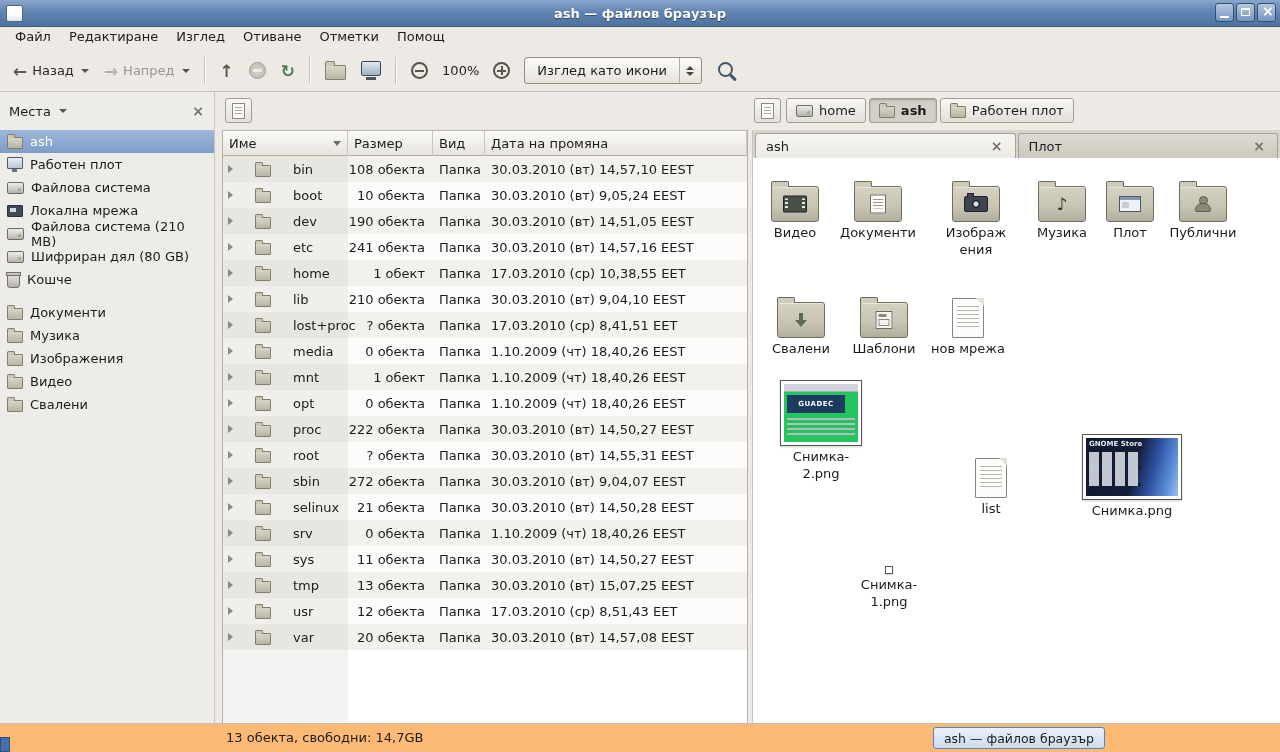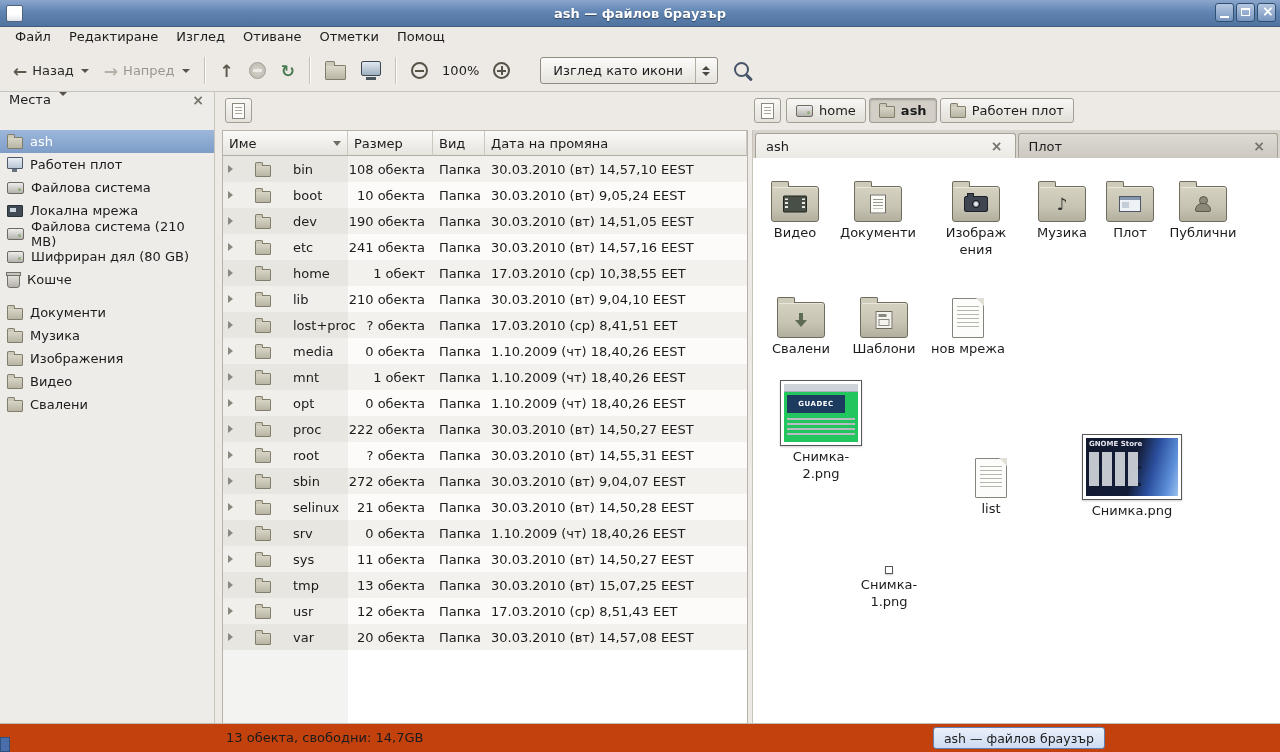--- a/index.html
+++ b/index.html
@@ -46,33 +46,33 @@
   .tb-folder::before{content:"";position:absolute;top:-5px;left:-1px;width:8px;height:4px;background:#cdc9b9;
     border:1px solid #827e6c;border-bottom:none;border-radius:2px 2px 0 0}
   .computer-icon{width:18px;height:13px;border:1px solid #3c4753;border-radius:2px;
     background:linear-gradient(#e0e8f0,#9fb0c0);position:relative;margin-bottom:4px}
   .computer-icon::after{content:"";position:absolute;left:4px;bottom:-5px;width:10px;height:3px;background:#4a5560}
   .zoom-icon{width:13px;height:13px;border:2px solid #565448;border-radius:50%;position:relative;box-sizing:content-box}
   .zoom-icon::before{content:"";position:absolute;left:2px;top:5.5px;width:9px;height:2px;background:#565448}
   .zoom-icon.plus::after{content:"";position:absolute;left:5.5px;top:2px;width:2px;height:9px;background:#565448}
   .zoom-level{padding:0 6px}
   .combo{height:27px;box-sizing:border-box;display:flex;align-items:center;border:1px solid #918c82;
-    border-radius:3px;background:linear-gradient(#fcfbfa,#e6e3dc);margin-left:22px}
+    border-radius:3px;background:linear-gradient(#fcfbfa,#e6e3dc);margin-left:6px}
   .combo-label{padding:0 12px;min-width:125px}
   .combo-div{width:1px;align-self:stretch;background:#b0aca2}
   .combo-arrows{width:17px;display:flex;flex-direction:column;align-items:center;gap:2px;padding:0 2px}
   .tri-up{width:0;height:0;border-left:4px solid transparent;border-right:4px solid transparent;border-bottom:4px solid #4a483f}
   .tri-down{width:0;height:0;border-left:4px solid transparent;border-right:4px solid transparent;border-top:4px solid #4a483f}
   .search-icon{width:11px;height:11px;border:2px solid #46546a;border-radius:50%;position:relative;margin:0 6px 3px 8px}
   .search-icon::after{content:"";position:absolute;width:8px;height:3px;background:#46546a;border-radius:1px;
     transform:rotate(45deg);right:-6px;bottom:-4px}
   
   #sidebar{position:absolute;left:0;top:92px;width:215px;bottom:29px;background:#eeece8;
     border-right:1px solid #c8c4bb;box-sizing:border-box}
-  .side-header{height:38px;display:flex;align-items:flex-start;gap:8px;padding:0 10px 0 9px}
+  .side-header{height:38px;display:flex;align-items:center;gap:8px;padding:0 10px 0 9px}
   .hdr-arrow{width:0;height:0;border-left:4px solid transparent;border-right:4px solid transparent;border-top:4px solid #55534a}
   .x-icon::before{content:"×";font-weight:bold;color:#75736a;font-size:14px}
   .hdr-close{margin-left:auto}
   .side-item{height:23px;display:flex;align-items:center;gap:7px;padding-left:7px}
   .side-item.selected{background:linear-gradient(#9db7da,#7d9dc8);color:#fff}
   .side-sep{height:10px}
   .mini-folder{width:14px;height:10px;background:linear-gradient(#d9d5c6,#b9b5a5);border:1px solid #827e6c;
     border-radius:1px;position:relative;margin-top:3px;flex:0 0 auto}
   .mini-folder::before{content:"";position:absolute;top:-4px;left:-1px;width:6px;height:3px;background:#cdc9b9;
     border:1px solid #827e6c;border-bottom:none;border-radius:2px 2px 0 0}
@@ -196,21 +196,21 @@
   .as-grid{position:absolute;left:3px;top:14px;width:52px;height:34px;
     background-image:repeating-linear-gradient(to right,rgba(225,228,232,.85) 0 10px,transparent 10px 13px),
       repeating-linear-gradient(to bottom,rgba(0,0,0,0) 0 14px,#141d38 14px 17px)}
   .af-title{position:absolute;left:0;top:0;right:0;height:5px;background:#b5c6dd;border-bottom:1px solid #8fa3bd}
   .af-tb{position:absolute;left:0;top:6px;right:0;height:7px;background:#e8e5df;border-bottom:1px solid #c5c1b8}
   .af-side{position:absolute;left:0;top:14px;bottom:0;width:16px;background:#eeebe6;border-right:1px solid #d0ccc4}
   .af-lines{position:absolute;left:20px;right:3px;top:18px;height:30px;
     background-image:repeating-linear-gradient(to bottom,#c9c6bd 0 2px,transparent 2px 6px)}
   .af-sel{position:absolute;left:18px;right:2px;top:24px;height:5px;background:#86a7d2}
   
-  #bottombar{position:absolute;left:0;bottom:0;width:100%;height:29px;background:#c2410c;
+  #bottombar{position:absolute;left:0;bottom:0;width:100%;height:29px;background:#fdba74;
     border-top:1px solid #c1bdb4;box-sizing:border-box}
   #status-text{position:absolute;left:226px;top:6px}
   #task-btn{position:absolute;left:933px;top:3px;width:172px;height:22px;box-sizing:border-box;
     border:1px solid #5e82b5;border-radius:3px;background:linear-gradient(#eaf0fa,#cddcf2);
     display:flex;align-items:center;justify-content:center;font-size:12.5px}
   #corner-chip{position:absolute;left:0;bottom:0;width:10px;height:15px;background:#4a6ea9;border:1px solid #2f4f7f;box-sizing:border-box}
 </style>
 </head>
 <body>
 

